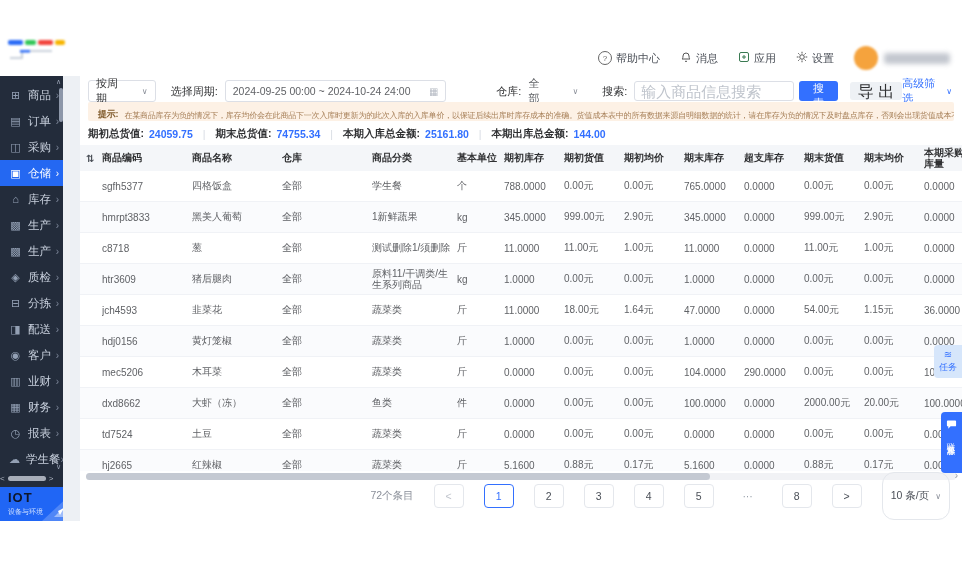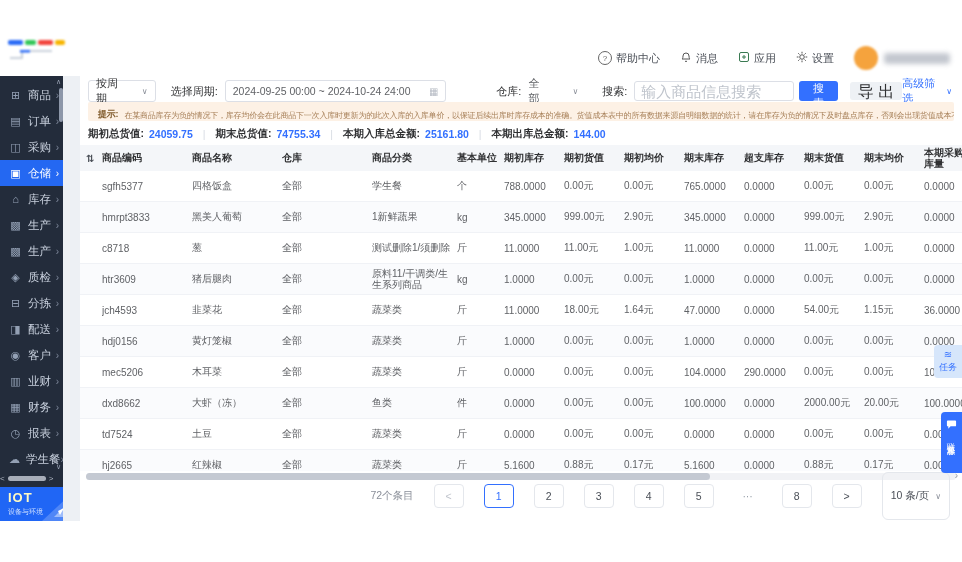--- a/index.html
+++ b/index.html
@@ -30,21 +30,21 @@
   .side-item{display:flex;align-items:center;height:26px;padding:0 4px 0 9px;color:#c8d0dd;font-size:11.5px;cursor:pointer;}
   .side-item .s-icon{width:13px;font-size:11px;color:#93a0b4;margin-right:6px;text-align:center;}
   .side-item .s-lbl{flex:1;white-space:nowrap;}
   .side-item .s-chev{font-size:10px;color:#7c8699;}
   .side-item.active{background:#2468f2;color:#fff;}
   .side-item.active .s-icon,.side-item.active .s-chev{color:#fff;}
   .side-hscroll{position:absolute;left:0;bottom:4px;width:63px;height:9px;display:flex;align-items:center;font-size:8px;color:#aeb6c2;}
   .side-hscroll .hthumb{flex:0 0 38px;height:5px;margin:0 3px;background:#a7adb8;border-radius:3px;}
 
   .iot{position:absolute;left:0;top:487px;width:72px;height:34px;background:#2066f5;overflow:hidden;}
-  .iot .t{position:absolute;left:8px;top:3px;color:#fef9c3;font-weight:bold;font-size:13px;letter-spacing:1px;}
+  .iot .t{position:absolute;left:8px;top:3px;color:#0f172a;font-weight:bold;font-size:13px;letter-spacing:1px;}
   .iot .s{position:absolute;left:8px;top:20px;color:#cfe0ff;font-size:7px;}
   .iot svg{position:absolute;right:0;top:0;}
 
   .gutter{position:absolute;left:63px;top:76px;width:17px;height:445px;background:#edf0f4;}
 
   
   .main{position:absolute;left:80px;top:76px;width:882px;height:445px;background:#fff;}
   .filter-row{position:absolute;left:8px;right:10px;top:4px;height:22px;display:flex;align-items:center;font-size:11px;color:#303133;}
   .btn-outline{display:flex;align-items:center;gap:17px;border:1px solid #dcdfe6;border-radius:3px;height:20px;padding:0 7px;color:#303133;background:#fff;cursor:pointer;}
   .btn-outline .chev{font-size:8px;color:#8a8f99;}
@@ -82,21 +82,21 @@
   .thead .cell.c13{white-space:normal;line-height:1.1;}
 
   .hscroll-track{position:absolute;left:6px;right:6px;top:397px;height:7px;background:#f1f2f5;border-radius:4px;}
   .hscroll-thumb{position:absolute;left:0;top:0;width:624px;height:7px;background:#c4c9d2;border-radius:4px;cursor:pointer;}
 
   #pager{position:absolute;right:12px;top:408px;height:24px;display:flex;align-items:center;gap:20px;font-size:10.5px;color:#8a8f99;}
   .pagebox{min-width:22px;height:22px;line-height:22px;text-align:center;border:1px solid #e4e7ec;border-radius:4px;background:#fff;color:#4a4f57;cursor:pointer;padding:0 3px;}
   .pagebox.active{border-color:#3370ff;color:#3370ff;}
   .pagebox.dis{color:#c0c4cc;}
   .pagebox.ell{border:none;background:transparent;color:#98a0aa;}
-  .sizebox{display:flex;align-items:center;gap:6px;height:22px;border:1px solid #e4e7ec;border-radius:6px;padding:12px 8px;color:#4a4f57;cursor:pointer;}
+  .sizebox{display:flex;align-items:center;gap:6px;height:22px;border:1px solid #e4e7ec;border-radius:12px;padding:12px 8px;color:#4a4f57;cursor:pointer;}
   .sizebox .chev{font-size:8px;color:#8a8f99;}
 
   
   .task-tab{position:absolute;right:0;top:345px;width:28px;height:33px;background:#d6e6fb;border-radius:4px 0 0 4px;display:flex;flex-direction:column;align-items:center;justify-content:center;cursor:pointer;}
   .task-tab .ticon{color:#3370ff;font-size:10px;line-height:10px;}
   .task-tab .tlbl{color:#3370ff;font-size:9px;margin-top:1px;}
   .service-btn{position:absolute;right:0;top:412px;width:21px;height:57px;background:#3370ff;border-radius:4px 0 0 4px;display:flex;flex-direction:column;align-items:center;padding-top:4px;cursor:pointer;}
   .service-lbl{writing-mode:vertical-lr;text-orientation:upright;color:#fff;font-size:8.5px;letter-spacing:1.5px;margin-top:2px;}
   .collapse-arrow{position:absolute;right:4px;top:470px;color:#9aa0a8;font-size:10px;cursor:pointer;}
 </style>

